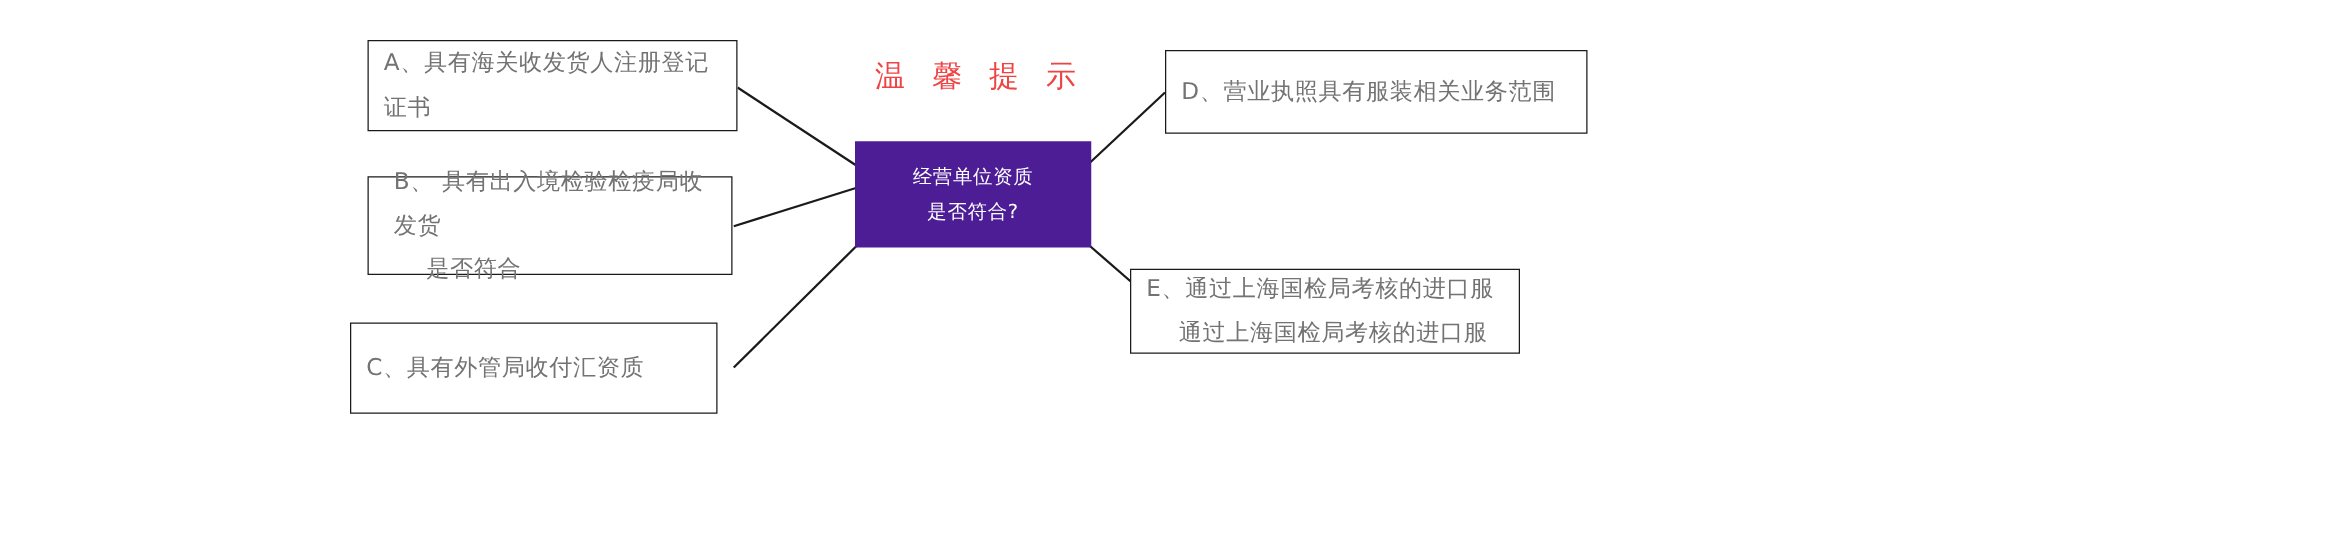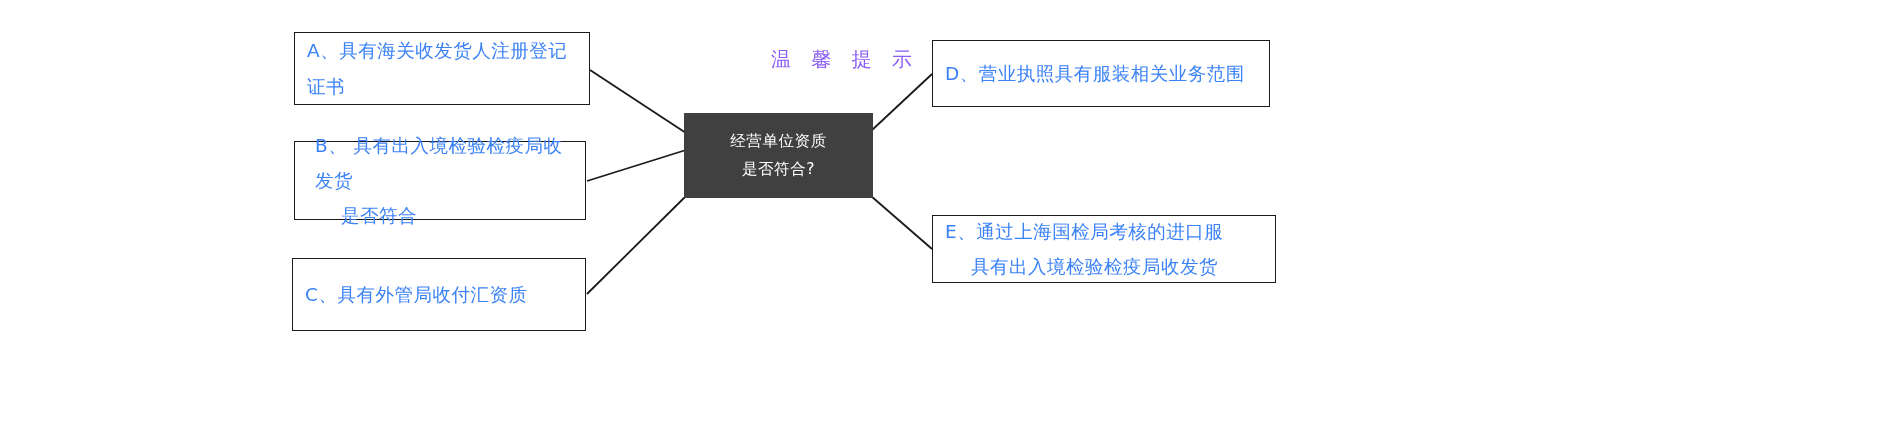--- a/index.html
+++ b/index.html
@@ -25,21 +25,21 @@
     height: 445px;
     pointer-events: none;
   }
   .node-box {
     position: absolute;
     box-sizing: border-box;
     border: 1.6px solid #1a1a1a;
     background: #ffffff;
     display: flex;
     align-items: center;
-    color: #3b82f6;
+    color: #737373;
     font-size: 18.5px;
     letter-spacing: 0.5px;
     line-height: 1.9;
     white-space: pre-line;
     padding: 0 12px;
   }
   .node-box .node-text {
     display: block;
     width: 100%;
   }
@@ -51,63 +51,63 @@
     justify-content: flex-start;
   }
   #box-b {
     left: 294px;
     top: 141px;
     width: 292px;
     height: 79px;
     padding-left: 20px;
   }
   #box-c {
-    left: 292px;
+    left: 280px;
     top: 258px;
     width: 294px;
     height: 73px;
   }
   #box-d {
     left: 932px;
     top: 40px;
     width: 338px;
     height: 67px;
   }
   #box-e {
-    left: 932px;
+    left: 904px;
     top: 215px;
-    width: 344px;
+    width: 312px;
     height: 68px;
     justify-content: center;
   }
   #center-node {
     position: absolute;
     left: 684px;
     top: 113px;
     width: 189px;
     height: 85px;
-    background: #404040;
+    background: #4c1d95;
     display: flex;
     align-items: center;
     justify-content: center;
     text-align: center;
     color: #ffffff;
     font-size: 15.5px;
     line-height: 1.75;
     letter-spacing: 0.6px;
     white-space: pre-line;
   }
   #diagram-title {
     position: absolute;
     left: 700px;
     top: 47px;
     width: 290px;
-    text-align: center;
-    color: #8b5cf6;
-    font-size: 20px;
+    text-align: left;
+    color: #ef4444;
+    font-size: 24px;
     letter-spacing: 7px;
     line-height: 1.2;
     white-space: pre;
   }
   .indent-line {
     display: block;
     padding-left: 26px;
   }
 </style>
 </head>
@@ -140,20 +140,20 @@
     <span class="node-text">C、具有外管局收付汇资质</span>
   </div>
 
   <div class="node-box" id="box-d">
     <span class="node-text">D、营业执照具有服装相关业务范围</span>
   </div>
 
   <div class="node-box" id="box-e">
     <span class="node-text">
       <span>E、通过上海国检局考核的进口服</span>
-      <span class="indent-line">具有出入境检验检疫局收发货</span>
+      <span class="indent-line">通过上海国检局考核的进口服</span>
     </span>
   </div>
 
   <div id="center-node">经营单位资质
 是否符合?</div>
 
 </div>
 
 </body></html>

